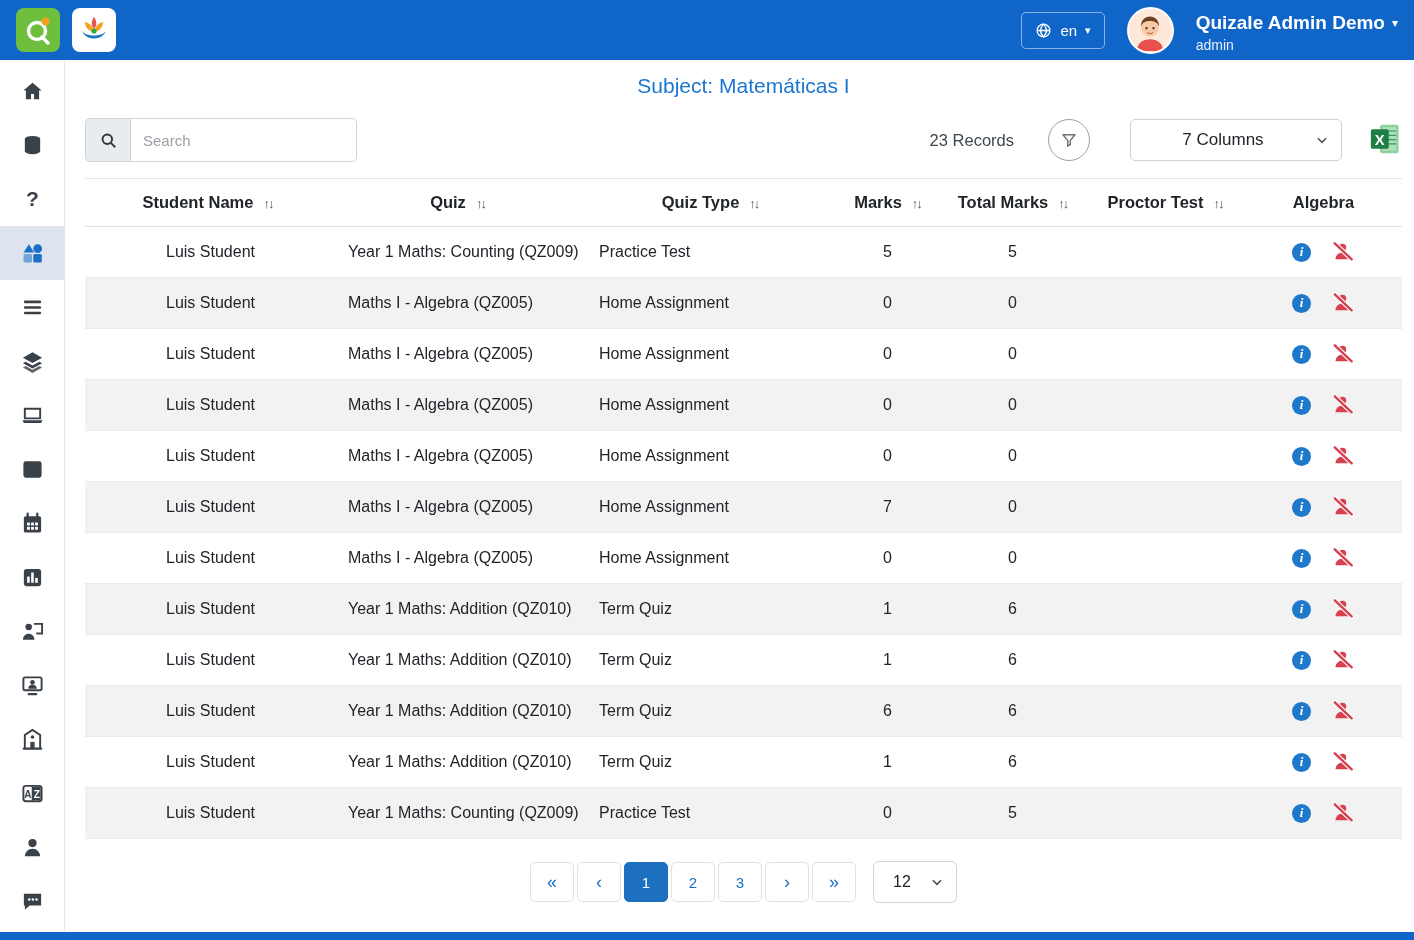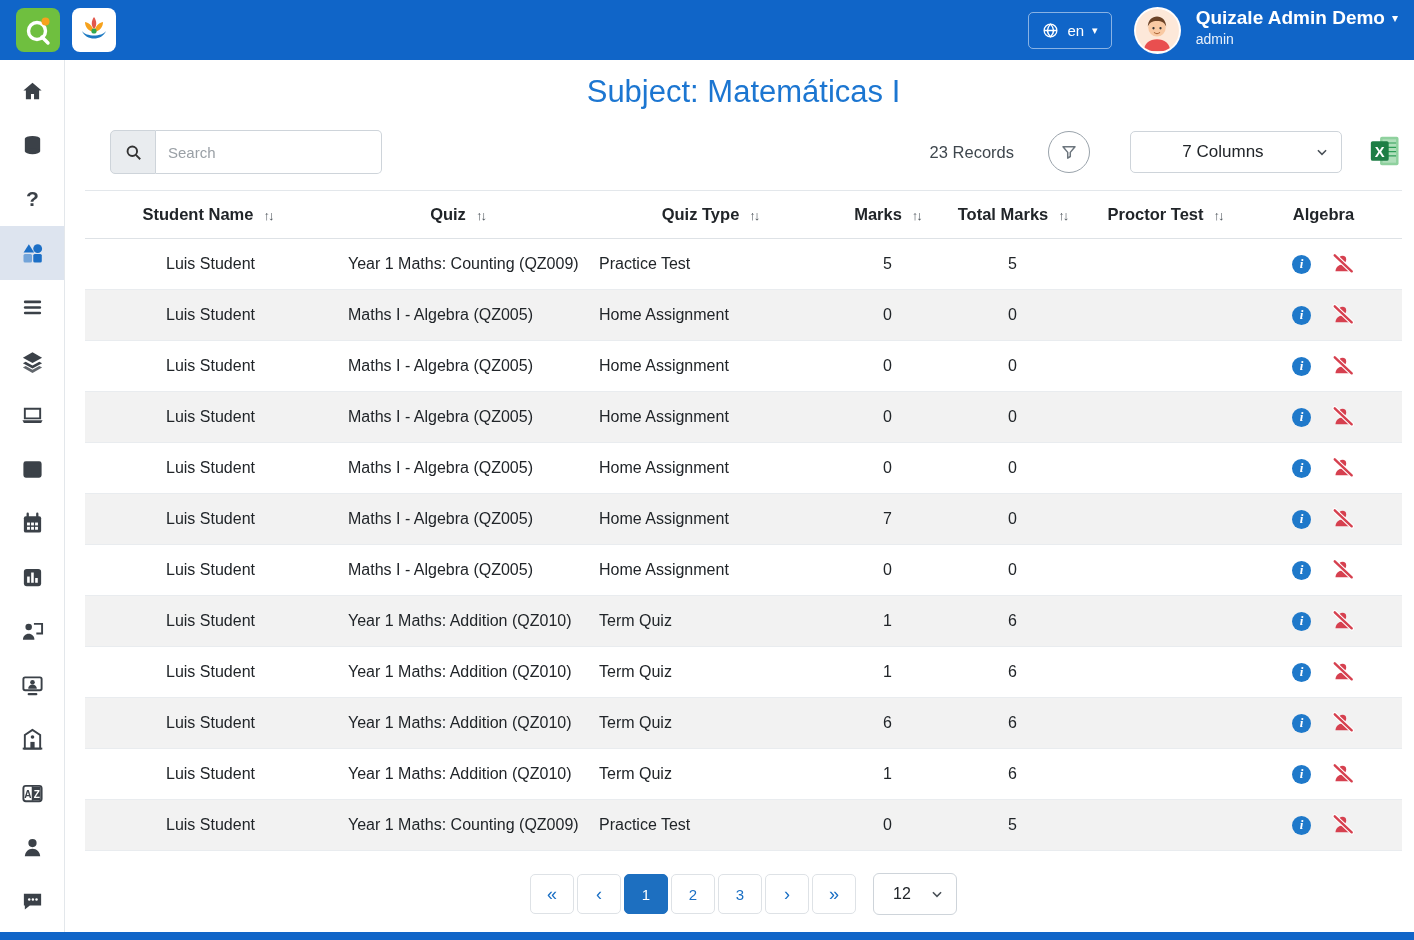--- a/index.html
+++ b/index.html
@@ -6,39 +6,39 @@
   html,body { width:1414px; height:940px; overflow:hidden; font-family:"Liberation Sans", sans-serif; background:#fff; }
 
   
   .topbar { height:60px; background:#1065c8; display:flex; align-items:center; padding:0 16px; }
   .logo-box { width:44px; height:44px; border-radius:8px; display:flex; align-items:center; justify-content:center; flex:0 0 auto; }
   .logo-green { background:#6fbf3f; }
   .logo-white { background:#fff; margin-left:12px; }
   .topbar-right { margin-left:auto; display:flex; align-items:center;padding-left:20px; }
   .lang-btn { display:flex; align-items:center; gap:8px; border:1px solid rgba(255,255,255,.5); border-radius:5px; padding:9px 13px; color:#fff; font-size:15px; cursor:pointer; background:transparent; }
   .lang-caret { font-size:11px; color:#fff; }
-  .user-chip { display:flex; align-items:flex-start; margin-left:22px; gap:15px; }
+  .user-chip { display:flex; align-items:flex-end; margin-left:22px; gap:22px; }
   .avatar { width:47px; height:47px; border-radius:50%; border:2.5px solid rgba(255,255,255,.9); overflow:hidden; flex:0 0 auto; background:#fde8d9; }
   .user-meta { color:#fff; line-height:1.2; }
   .user-name { font-size:19px; font-weight:700; display:flex; align-items:center; gap:7px; }
   .user-name .caret { font-size:12px; font-weight:400; }
   .user-role { font-size:14px; color:#e8f0fa; margin-top:2px; }
 
   
   .body-wrap { display:flex; height:872px; }
   .sidebar { width:65px; background:#fff; border-right:1px solid #e3e7eb; padding-top:4px; display:flex; flex-direction:column; }
   .sb-item { height:54px; width:100%; display:flex; align-items:center; justify-content:center; color:#3b4148; cursor:pointer; }
   .sb-item svg { width:23px; height:23px; fill:currentColor; }
   .sb-item.active { background:#dde4ef; color:#1c6fc6; }
   .main { flex:1; padding:0 12px 0 20px; overflow:hidden; }
 
   
-  .page-title { text-align:center; color:#1c76d1; font-size:31px; font-weight:500; margin-top:14px; }
+  .page-title { text-align:center; color:#1c76d1; font-size:21px; font-weight:500; margin-top:14px; }
   .toolbar { display:flex; align-items:center; margin-top:20px; }
-  .search-group { display:flex;margin-left:25px; }
+  .search-group { display:flex; }
   .search-btn { width:46px; height:44px; background:#e9ecef; border:1px solid #ced4da; border-radius:5px 0 0 5px; display:flex; align-items:center; justify-content:center; cursor:pointer; }
   .search-input { width:226px; height:44px; border:1px solid #ced4da; border-left:none; border-radius:0 5px 5px 0; padding:0 12px; font-size:15px; color:#212529; outline:none; font-family:"Liberation Sans", sans-serif; }
   .search-input::placeholder { color:#9aa0a6; }
   .toolbar-spacer { flex:1; }
   .records { color:#3f474e; font-size:16.5px; font-weight:500; margin-right:34px; }
   .filter-btn { width:42px; height:42px; border-radius:50%; border:1px solid #9aa3ab; background:#fff; display:flex; align-items:center; justify-content:center; cursor:pointer; margin-right:40px; }
   .columns-select { width:212px; height:42px; border:1px solid #ced4da; border-radius:5px; background:#fff; display:flex; align-items:center; cursor:pointer; margin-right:26px; position:relative; }
   .columns-select .cs-label { flex:1; text-align:center; font-size:17px; color:#212529; }
   .chev { width:14px; height:14px; margin-right:12px; }
   .excel-btn { width:34px; height:36px; cursor:pointer; background:none; border:none; padding:0; }

